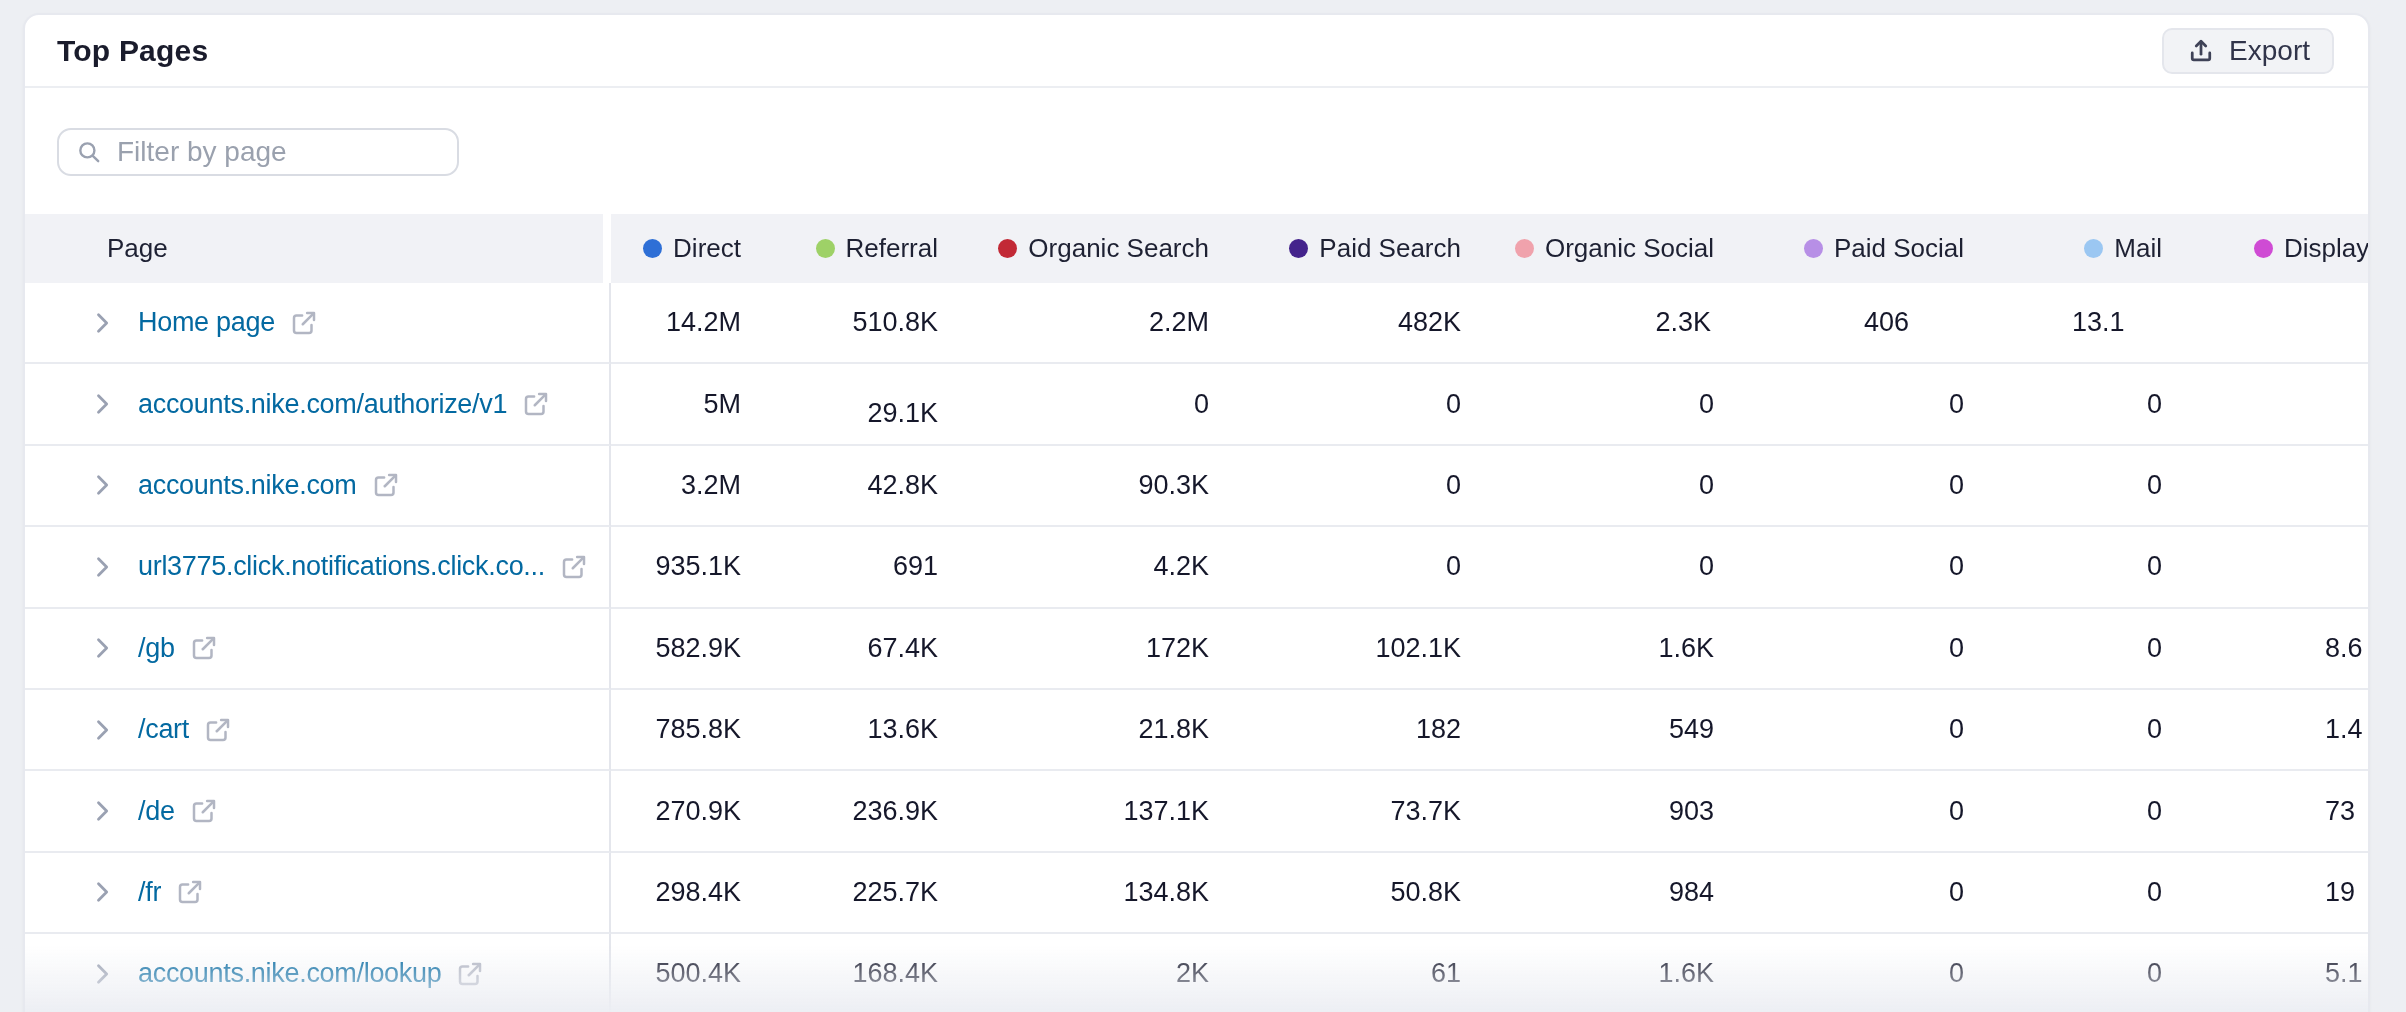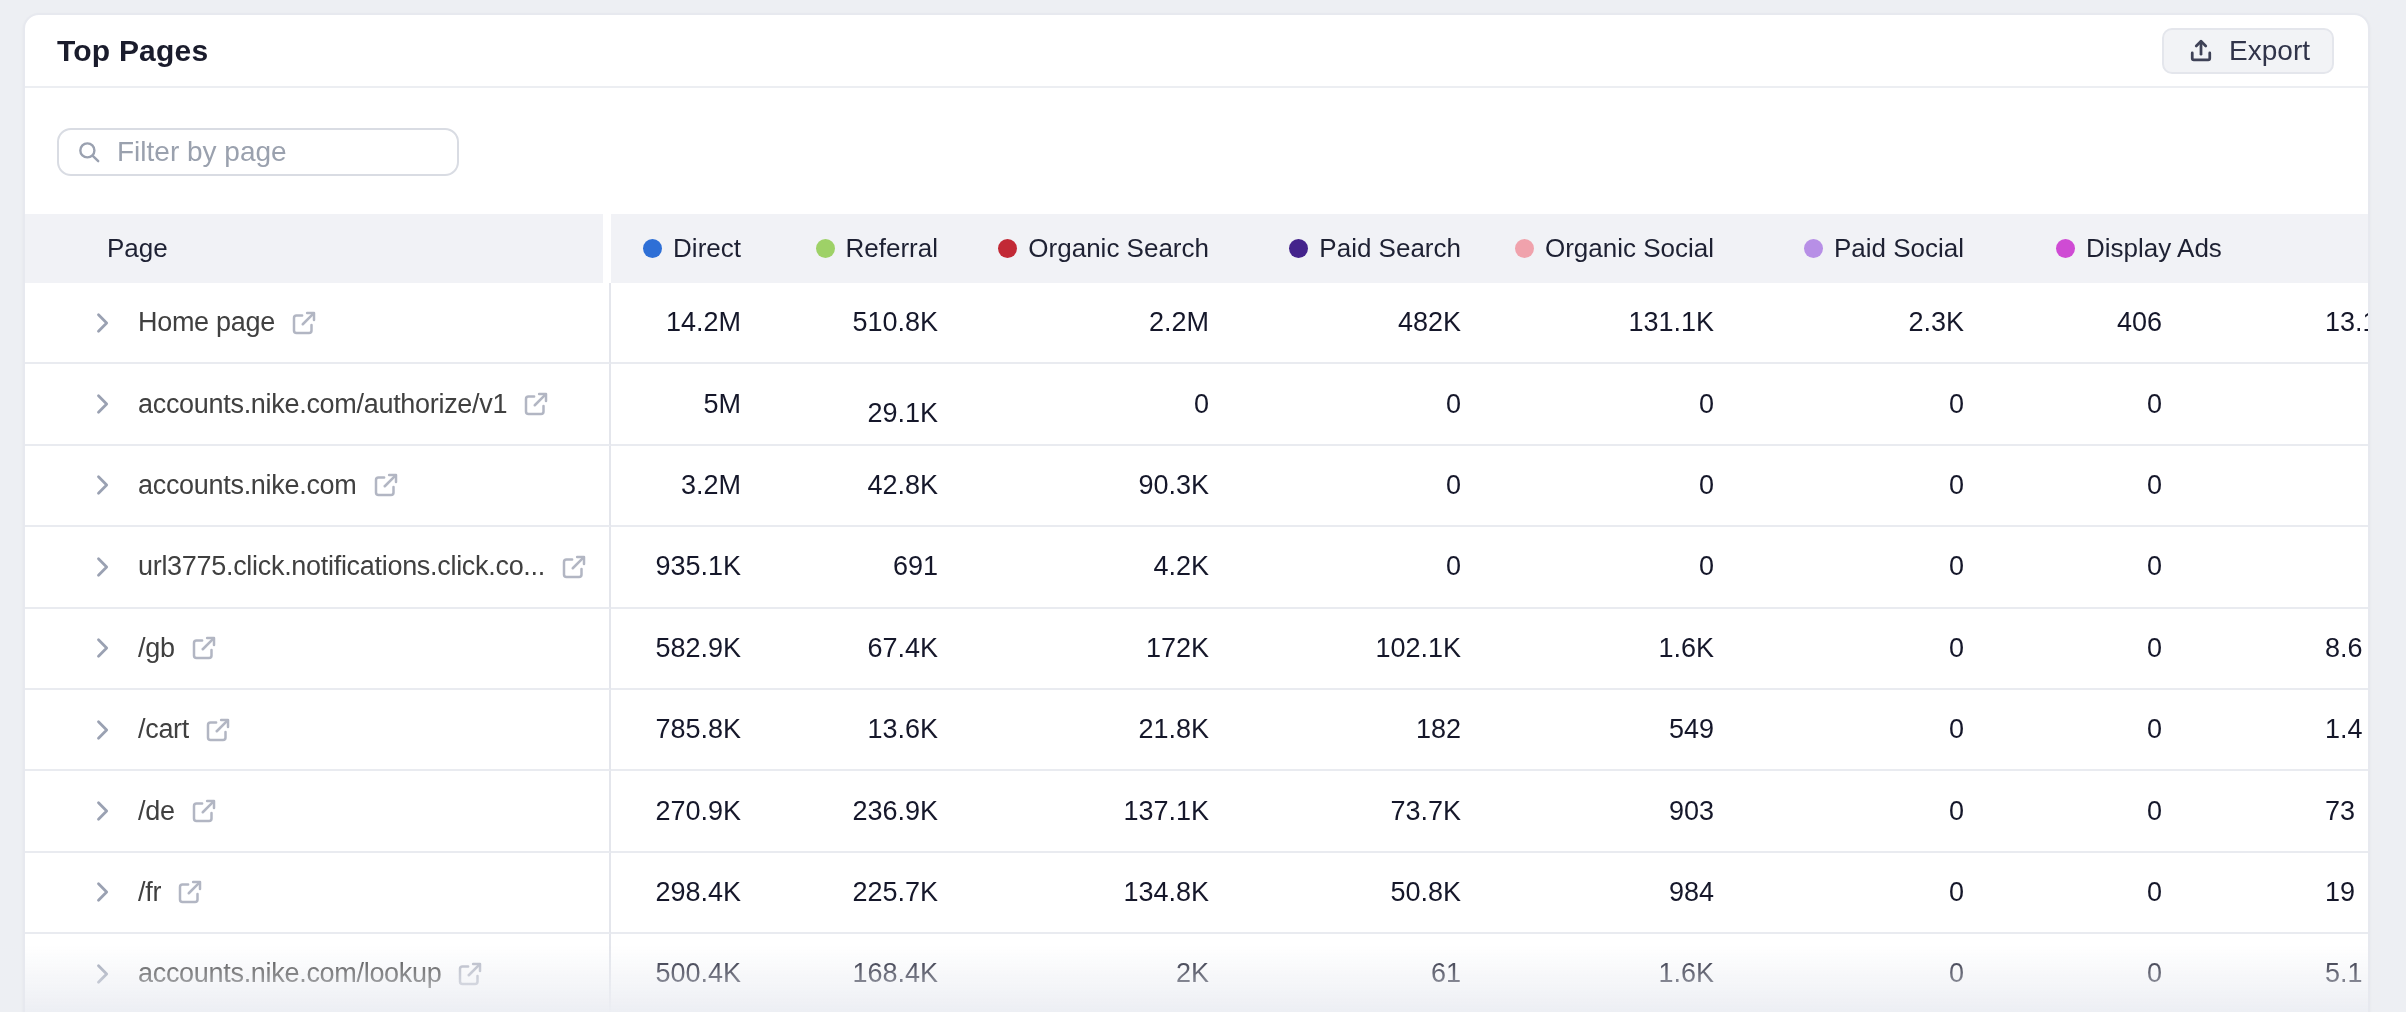--- a/index.html
+++ b/index.html
@@ -62,21 +62,21 @@
   .th-cell.col-last { justify-content:flex-start; padding-left:92px; }
   .dot { width:19px; height:19px; border-radius:50%; flex:0 0 19px; margin-right:11px; }
   .row-left {
     height:81.4px; display:flex; align-items:center;
     padding-left:63px; padding-right:12px;
     border-bottom:2px solid #e9ebf0; border-right:2px solid #e4e6ec;
     cursor:pointer; background:#fff;
   }
   .row-left .chev { width:28px; height:28px; flex:0 0 28px; stroke:#9aa1b2; fill:none; stroke-width:2.4; stroke-linecap:round; stroke-linejoin:round; }
   .row-left .pname {
-    margin-left:22px; font-size:27px; letter-spacing:-0.3px; color:#404040;
+    margin-left:22px; font-size:27px; letter-spacing:-0.3px; color:#0369a1;
     white-space:nowrap; overflow:hidden; flex:0 1 auto; min-width:0;
   }
   .row-left .ext { width:30px; height:30px; flex:0 0 30px; margin-left:14px; stroke:#b2b6c3; fill:none; stroke-width:2; stroke-linecap:round; stroke-linejoin:round; }
   .row-right { height:81.4px; display:flex; border-bottom:2px solid #e9ebf0; }
   .cell {
     height:100%; display:flex; align-items:center; justify-content:flex-end;
     font-size:27px; color:#15172a; white-space:nowrap;
   }
   .cell.cell-last { justify-content:flex-start; padding-left:163px; overflow:visible; }
   
@@ -238,32 +238,35 @@
     <span class="th-label">Paid Search</span>
   </div>
             <div class="th-cell" style="width: 253px;">
     <span class="dot" style="background: rgb(240, 162, 172);"></span>
     <span class="th-label">Organic Social</span>
   </div>
             <div class="th-cell" style="width: 250px;">
     <span class="dot" style="background: rgb(183, 143, 230);"></span>
     <span class="th-label">Paid Social</span>
   </div>
+            <div class="th-cell" style="width: 198px;">
+    <span class="dot" style="background: rgb(155, 199, 242);"></span>
+    <span class="th-label">Mail</span>
+  </div>
             <div class="th-cell col-last" style="width: 300px;">
     <span class="dot" style="background: rgb(207, 75, 212);"></span>
     <span class="th-label">Display Ads</span>
   </div>
           </div>
         <div id="rows-right">
             <div class="row-right">
               <div class="cell" style="width: 130px;">14.2M</div>
               <div class="cell" style="width: 197px;">510.8K</div>
               <div class="cell" style="width: 271px;">2.2M</div>
               <div class="cell" style="width: 252px;">482K</div>
-              <div class="cell" style="width: 253px;">131.1K</div>
               <div class="cell" style="width: 250px;">2.3K</div>
               <div class="cell" style="width: 198px;">406</div>
               <div class="cell cell-last" style="width: 300px;">13.1</div>
             </div>
             <div class="row-right">
               <div class="cell" style="width: 130px; padding-left: 36px;">5M</div>
               <div class="cell" style="width: 197px; margin-top: 9px;">29.1K</div>
               <div class="cell" style="width: 271px;">0</div>
               <div class="cell" style="width: 252px;">0</div>
               <div class="cell" style="width: 253px;">0</div>

